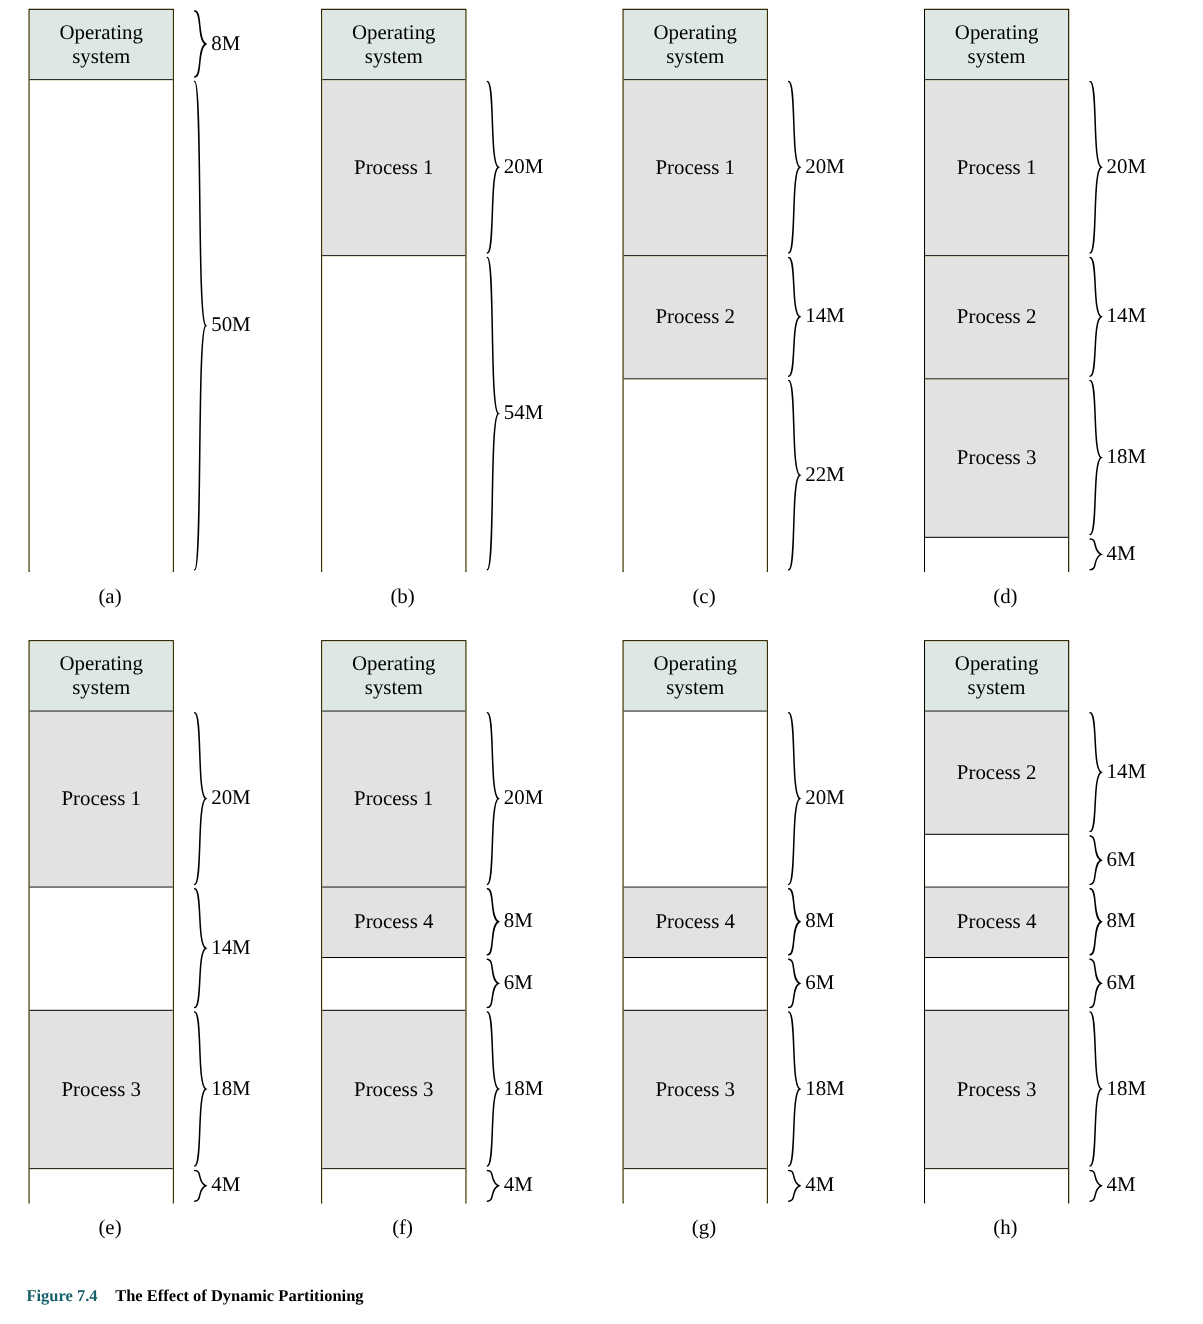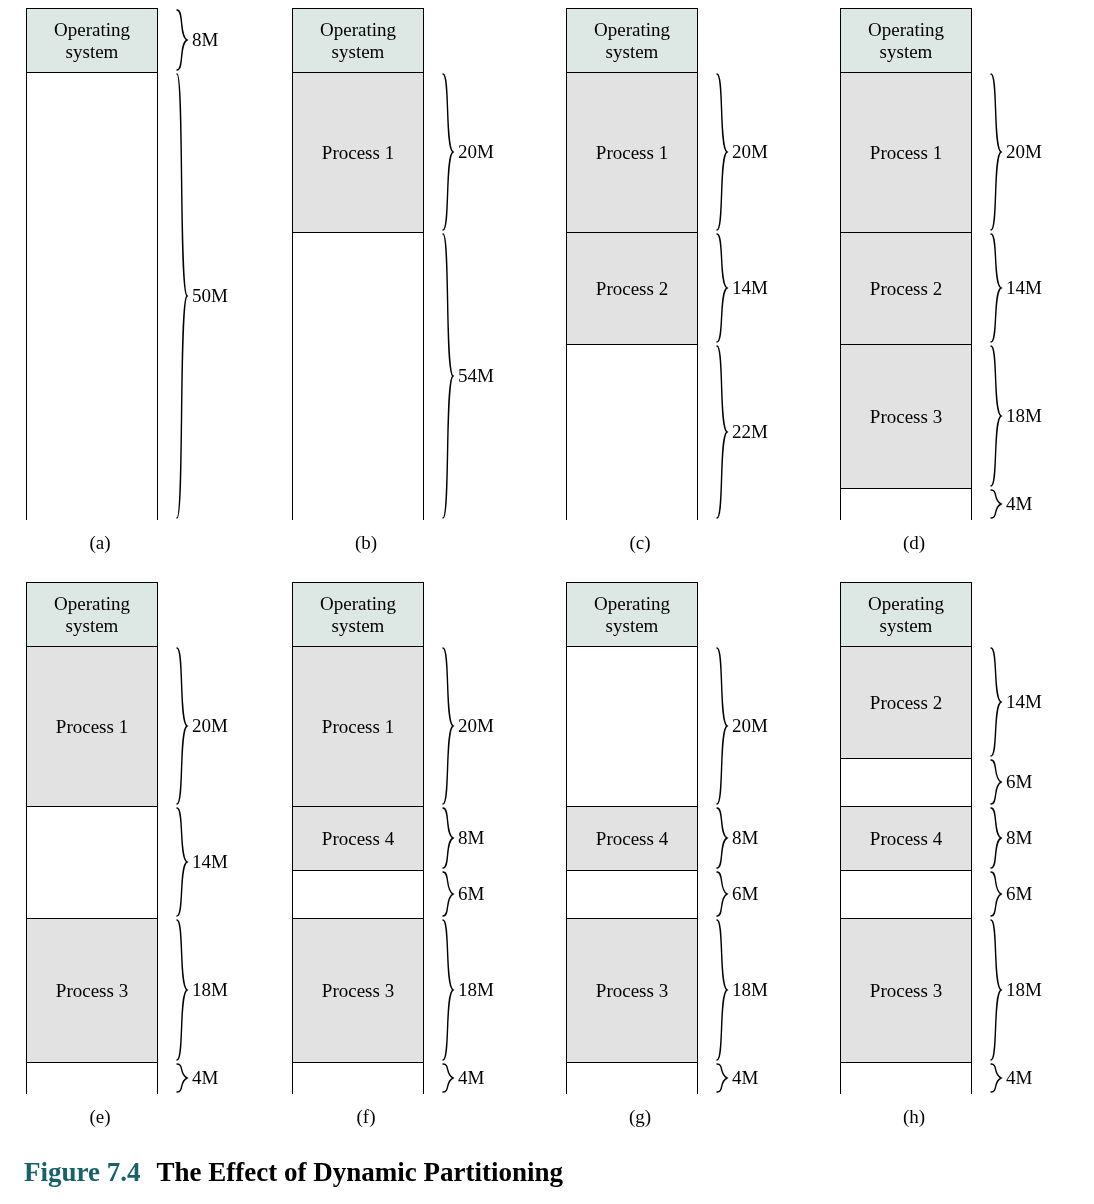--- a/index.html
+++ b/index.html
@@ -83,21 +83,21 @@
     position: absolute;
     width: 148px;
     left: 0;
     text-align: center;
     font-size: 19px;
   }
   .figtitle {
     position: absolute;
     left: 24px;
     bottom: 16px;
-    font-size: 27px;
+    font-size: 15px;
     font-weight: bold;
     white-space: nowrap;
   }
   .figtitle .fignum {
     color: #17616b;
     margin-right: 16px;
   }
   .figtitle .figtext {
     color: #000;
   }

